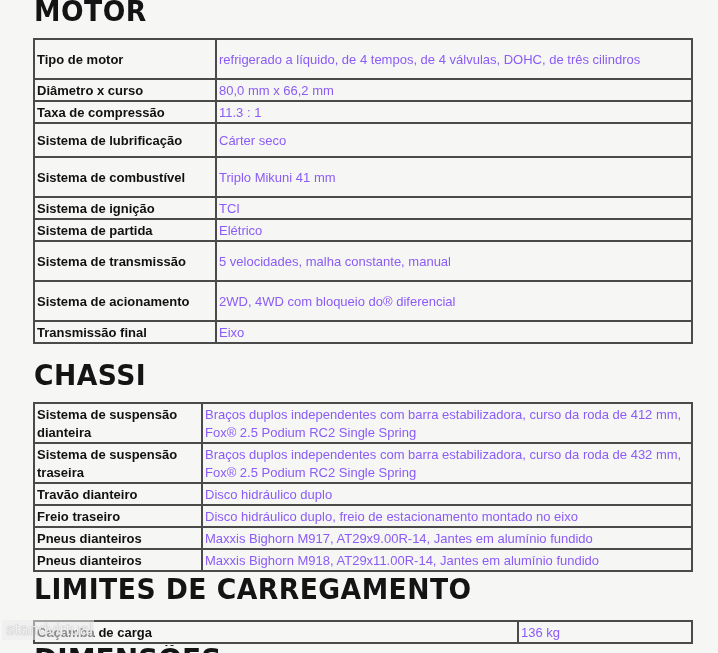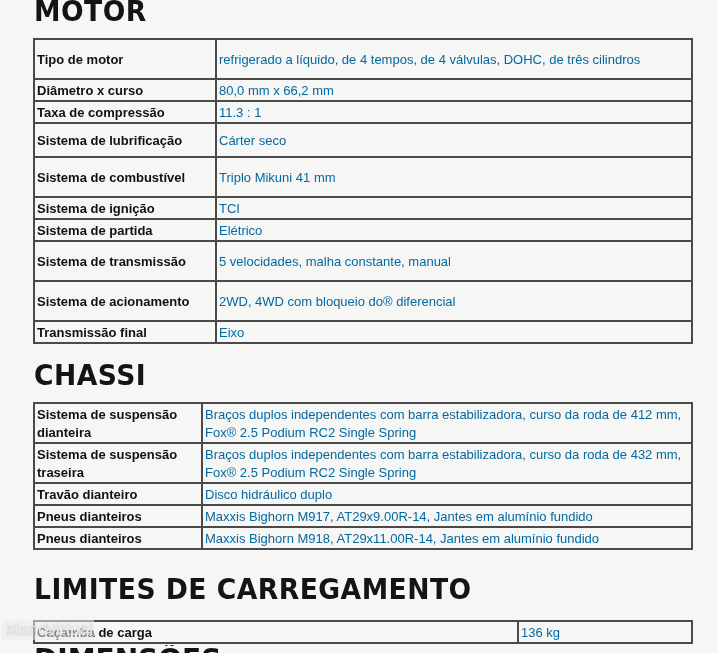--- a/index.html
+++ b/index.html
@@ -42,21 +42,21 @@
       border: 2px solid #4a4a4a;
       padding: 1px 2px 0 2px;
       vertical-align: middle;
       background: #f6f6f5;
     }
     table.spec td.label {
       font-weight: bold;
       color: #111;
     }
     table.spec td.value {
-      color: #0369a1;
+      color: #8b5cf6;
     }
     .watermark {
       position: absolute;
       left: 2px;
       top: 620px;
       width: 88px;
       height: 20px;
       background: rgba(235,235,235,0.55);
       color: rgba(255,255,255,0.85);
       font-size: 17px;
@@ -150,20 +150,24 @@
     </tr>
     <tr style="height:40px">
       <td class="label">Sistema de suspensão traseira</td>
       <td class="value">Braços duplos independentes com barra estabilizadora, curso da roda de 432 mm, Fox® 2.5 Podium RC2 Single Spring</td>
     </tr>
     <tr style="height:22px">
       <td class="label">Travão dianteiro</td>
       <td class="value">Disco hidráulico duplo</td>
     </tr>
     <tr style="height:22px">
+      <td class="label">Freio traseiro</td>
+      <td class="value">Disco hidráulico duplo, freio de estacionamento montado no eixo</td>
+    </tr>
+    <tr style="height:22px">
       <td class="label">Pneus dianteiros</td>
       <td class="value">Maxxis Bighorn M917, AT29x9.00R-14, Jantes em alumínio fundido</td>
     </tr>
     <tr style="height:22px">
       <td class="label">Pneus dianteiros</td>
       <td class="value">Maxxis Bighorn M918, AT29x11.00R-14, Jantes em alumínio fundido</td>
     </tr>
   </tbody>
     </table>
 

